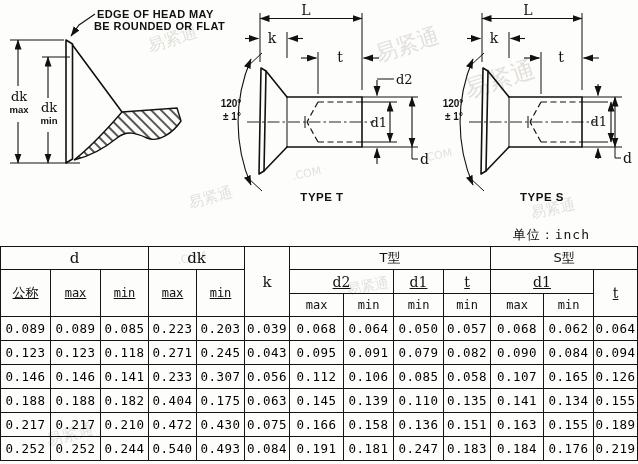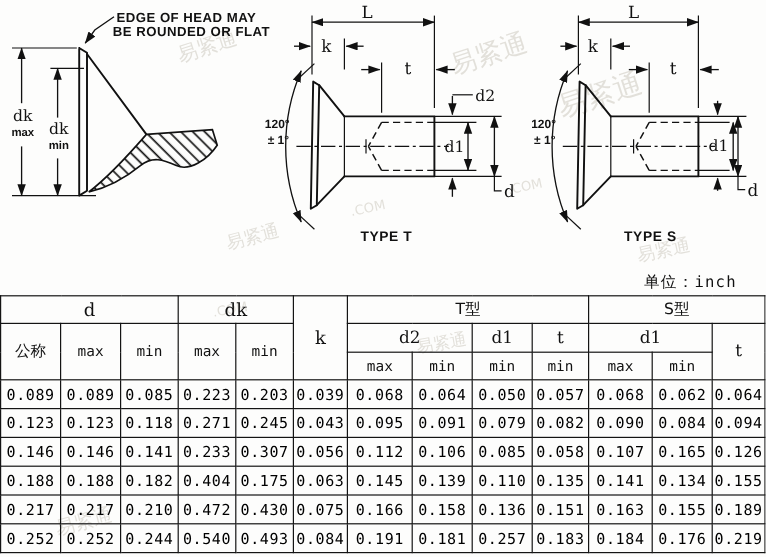--- a/index.html
+++ b/index.html
@@ -14,28 +14,28 @@
   .b9{font:bold 9.5px "Liberation Sans",sans-serif;fill:#111;}
   .ang{font:bold 10px "Liberation Sans",sans-serif;fill:#111;}
   .type{font:bold 11.5px "Liberation Sans",sans-serif;letter-spacing:.5px;fill:#111;}
   .wm{fill:#b3ad9e;opacity:.35;font-family:"DejaVu Sans",sans-serif;}
   .o{stroke:#111;stroke-width:1.6;fill:none;stroke-linecap:round;}
   .e{stroke:#111;stroke-width:1;fill:none;}
   .dl{stroke:#111;stroke-width:1.1;fill:none;}
   .hid{stroke:#111;stroke-width:1.2;fill:none;stroke-dasharray:6 3.5;}
   .cl{stroke:#111;stroke-width:.9;fill:none;stroke-dasharray:12 3 2.5 3;}
   
-  .unit-note{position:absolute;top:226px;right:24px;z-index:3;
+  .unit-note{position:absolute;top:226px;right:48px;z-index:3;
              font:13px "DejaVu Sans Mono",monospace;letter-spacing:1px;}
   
   table{position:absolute;top:246px;left:0;width:638px;z-index:2;
         border-collapse:collapse;table-layout:fixed;background:transparent;}
   td{border:1.5px solid #141414;text-align:center;vertical-align:middle;padding:0;}
   thead tr:nth-child(1){height:23px;}
-  thead tr:nth-child(2){height:24px;}
+  thead tr:nth-child(2){height:24px;text-decoration:underline;}
   thead tr:nth-child(3){height:23px;}
   tbody tr{height:24px;}
   .grp{font:15px "DejaVu Serif",serif;}
   .grp2{font:14px "DejaVu Serif",serif;}
   .mm{font:12px "DejaVu Sans Mono",monospace;}
   .cn{font:13px "DejaVu Sans","Liberation Sans",sans-serif;margin-top:32px;}
   tbody td{font:12.5px "DejaVu Sans Mono",monospace;letter-spacing:.5px;color:#000;}
 </style>
 </head>
 <body>
@@ -318,21 +318,21 @@
     </tr>
     <tr>
       <td>0.252</td>
           <td>0.252</td>
           <td>0.244</td>
           <td>0.540</td>
           <td>0.493</td>
           <td>0.084</td>
           <td>0.191</td>
           <td>0.181</td>
-          <td>0.257</td>
+          <td>0.247</td>
           <td>0.183</td>
           <td>0.184</td>
           <td>0.176</td>
           <td>0.219</td>
     </tr>
   </tbody>
 </table>
 
 </div>
 

